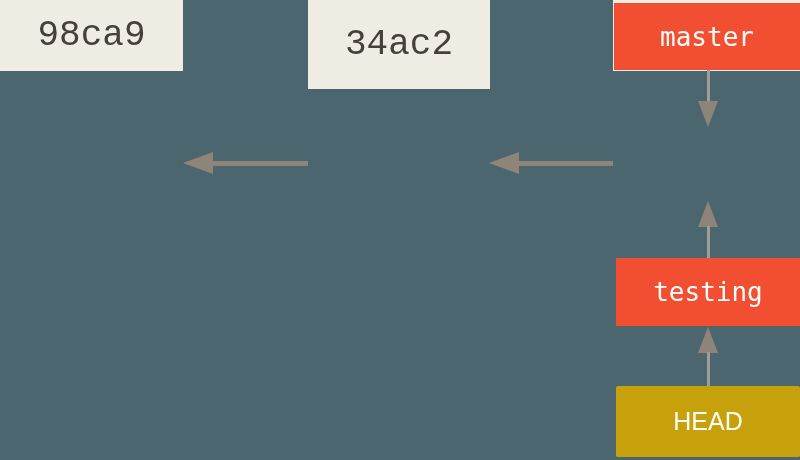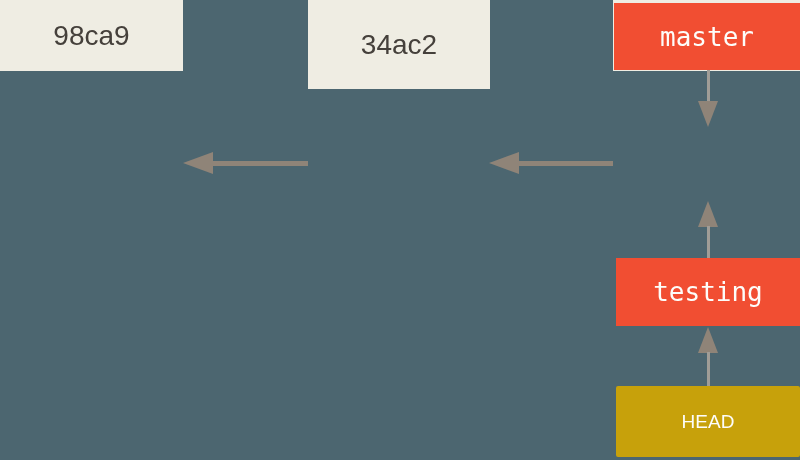--- a/index.html
+++ b/index.html
@@ -17,38 +17,38 @@
   .node {
     position: absolute;
     display: flex;
     align-items: center;
     justify-content: center;
     box-sizing: border-box;
   }
   .commit-box {
     background: var(--commit-box, #efede3);
     color: var(--commit-text, #45403b);
-    font-size: 28px;
-    font-family: Liberation Sans, sans-serif;
+    font-size: 36px;
+    font-family: Liberation Mono, monospace;
   }
   .commit-box.mono {
     font-family: "DejaVu Sans Mono", monospace;
     font-size: 25px;
   }
   .branch-box {
     background: var(--branch-box, #f14e32);
     color: var(--label-text, #fdfdfa);
     font-family: "DejaVu Sans Mono", monospace;
     font-size: 26px;
   }
   .head-box {
     background: var(--head-box, #c7a10b);
     color: var(--label-text, #fdfdfa);
     font-family: "Liberation Sans", sans-serif;
-    font-size: 19px;
+    font-size: 25px;
     border-radius: 2px;
   }
   .shaft-h {
     position: absolute;
     height: 5px;
     background: var(--arrow, #8f8478);
   }
   .shaft-v {
     position: absolute;
     width: 3px;

